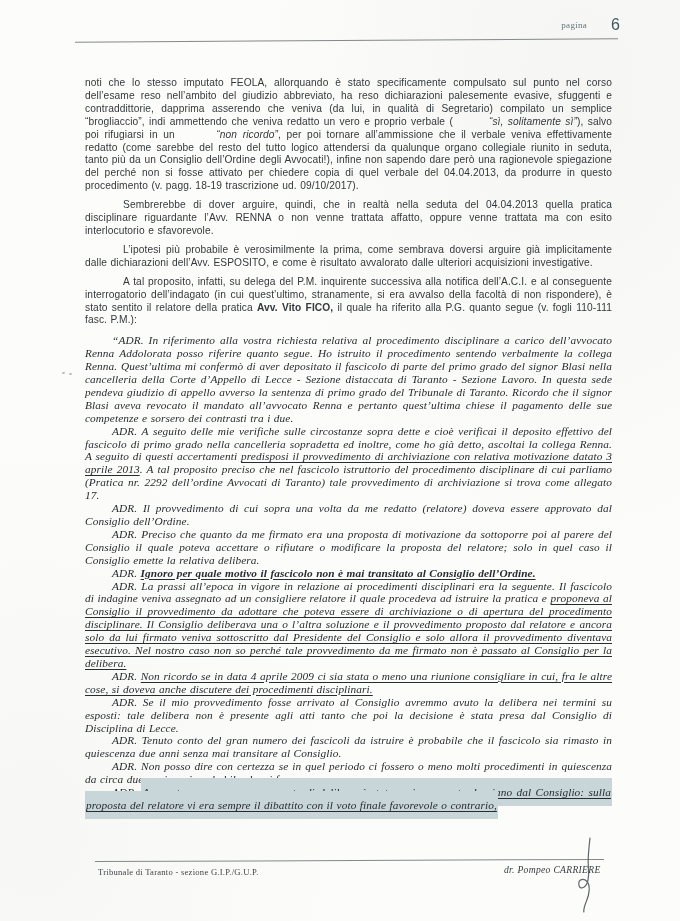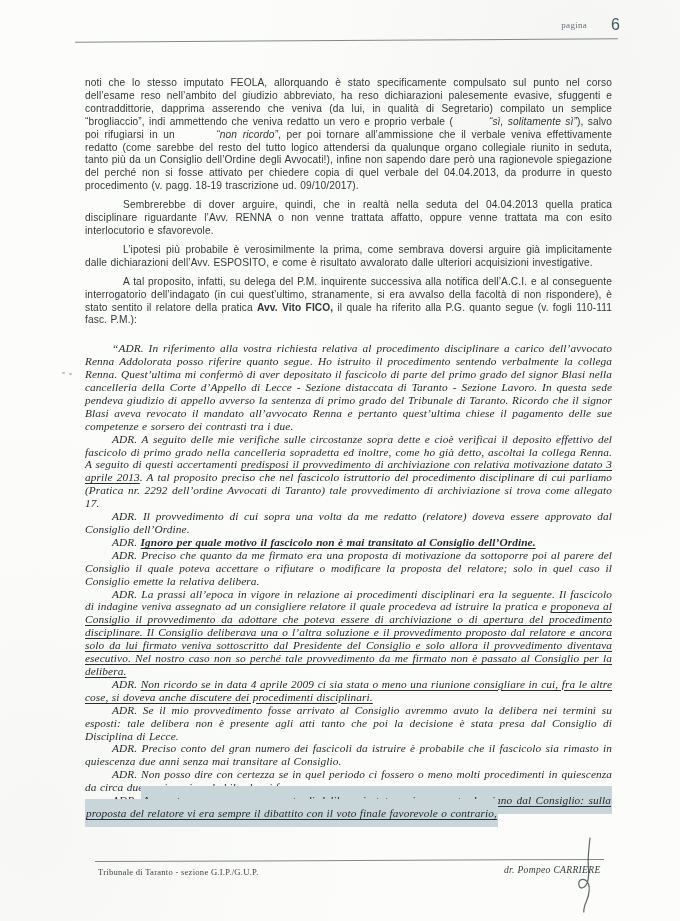--- a/index.html
+++ b/index.html
@@ -56,21 +56,21 @@
   p.para{
     text-align:justify;
     letter-spacing:0.1px;
   }
   p.body{
     font-family:"Liberation Sans", sans-serif;
     font-size:10.2px;line-height:12.9px;
     margin-bottom:6px;
     word-spacing:0.6px;
   }
-  p.body.tight{margin-bottom:15px;}
+  p.body.tight{margin-bottom:7px;}
   p.quote{
     font-family:"Liberation Serif", serif;
     font-style:italic;
     font-size:11.3px;line-height:12.9px;
     color:var(--quote-ink);
     word-spacing:0.5px;
   }
   p.body.indent{text-indent:38px;}
   p.quote.indent{text-indent:27px;}
   .it{font-style:italic;margin-left:36px;}
@@ -119,26 +119,26 @@
   <div class="header-rule"></div>
 
   <div class="content">
       <p class="para body"><span>noti che lo stesso imputato FEOLA, allorquando è stato specificamente compulsato sul punto nel corso dell’esame reso nell’ambito del giudizio abbreviato, ha reso dichiarazioni palesemente evasive, sfuggenti e contraddittorie, dapprima asserendo che veniva (da lui, in qualità di Segretario) compilato un semplice “brogliaccio”, indi ammettendo che veniva redatto un vero e proprio verbale (</span><span class="it">“sì, solitamente sì”</span><span>), salvo poi rifugiarsi in un </span><span class="it">“non ricordo”</span><span>, per poi tornare all’ammissione che il verbale veniva effettivamente redatto (come sarebbe del resto del tutto logico attendersi da qualunque organo collegiale riunito in seduta, tanto più da un Consiglio dell’Ordine degli Avvocati!), infine non sapendo dare però una ragionevole spiegazione del perché non si fosse attivato per chiedere copia di quel verbale del 04.04.2013, da produrre in questo procedimento (v. pagg. 18-19 trascrizione ud. 09/10/2017).</span></p>
       <p class="para body indent"><span>Sembrerebbe di dover arguire, quindi, che in realtà nella seduta del 04.04.2013 quella pratica disciplinare riguardante l’Avv. RENNA  o non venne trattata affatto, oppure venne trattata ma con esito interlocutorio e sfavorevole.</span></p>
       <p class="para body indent"><span>L’ipotesi più probabile è verosimilmente la prima, come sembrava doversi arguire già implicitamente dalle dichiarazioni dell’Avv. ESPOSITO, e come è risultato avvalorato dalle ulteriori acquisizioni investigative.</span></p>
       <p class="para body indent tight"><span>A tal proposito, infatti, su delega del P.M. inquirente successiva alla notifica dell’A.C.I. e al conseguente interrogatorio dell’indagato (in cui quest’ultimo, stranamente, si era avvalso della facoltà di non rispondere), è stato sentito il relatore della pratica </span><span class="bd">Avv. Vito FICO,</span><span> il quale ha riferito alla P.G. quanto segue (v. fogli 110-111 fasc. P.M.):</span></p>
       <p class="para quote indent"><span>“ADR. In riferimento alla vostra richiesta relativa al procedimento disciplinare a carico dell’avvocato Renna Addolorata posso riferire quanto segue. Ho istruito il procedimento sentendo verbalmente la collega Renna. Quest’ultima mi confermò di aver depositato il fascicolo di parte del primo grado del signor Blasi nella cancelleria della Corte d’Appello di Lecce - Sezione distaccata di Taranto - Sezione Lavoro. In questa sede pendeva giudizio di appello avverso la sentenza di primo grado del Tribunale di Taranto. Ricordo che il signor Blasi aveva revocato il mandato all’avvocato Renna e pertanto quest’ultima chiese il pagamento delle sue competenze e sorsero dei contrasti tra i due.</span></p>
       <p class="para quote indent"><span>ADR. A seguito delle mie verifiche sulle circostanze sopra dette e cioè verificai il deposito effettivo del fascicolo di primo grado nella cancelleria sopradetta ed inoltre, come ho già detto, ascoltai la collega Renna. A seguito di questi accertamenti </span><span class="ul">predisposi il provvedimento di archiviazione con relativa motivazione datato 3 aprile 2013</span><span>. A tal proposito preciso che nel fascicolo istruttorio del procedimento disciplinare di cui parliamo (Pratica nr. 2292 dell’ordine Avvocati di Taranto) tale provvedimento di archiviazione si trova come allegato 17.</span></p>
       <p class="para quote indent"><span>ADR. Il provvedimento di cui sopra una volta da me redatto (relatore) doveva essere approvato dal Consiglio dell’Ordine.</span></p>
+      <p class="para quote indent"><span>ADR. Preciso che quanto da me firmato era una proposta di motivazione da sottoporre poi al parere del Consiglio il quale poteva accettare o rifiutare o modificare la proposta del relatore; solo in quel caso il Consiglio emette la relativa delibera.</span></p>
       <p class="para quote indent"><span>ADR. </span><span class="bd ul">Ignoro per quale motivo il fascicolo non è mai transitato al Consiglio dell’Ordine.</span></p>
-      <p class="para quote indent"><span>ADR. Preciso che quanto da me firmato era una proposta di motivazione da sottoporre poi al parere del Consiglio il quale poteva accettare o rifiutare o modificare la proposta del relatore; solo in quel caso il Consiglio emette la relativa delibera.</span></p>
       <p class="para quote indent"><span>ADR. La prassi all’epoca in vigore in relazione ai procedimenti disciplinari era la seguente. Il fascicolo di indagine veniva assegnato ad un consigliere relatore il quale procedeva ad istruire la pratica e </span><span class="ul">proponeva al Consiglio il provvedimento da adottare che poteva essere di archiviazione o di apertura del procedimento disciplinare. Il Consiglio deliberava una o l’altra soluzione e il provvedimento proposto dal relatore e ancora solo da lui firmato veniva sottoscritto dal Presidente del Consiglio e solo allora il provvedimento diventava esecutivo. Nel nostro caso non so perché tale provvedimento da me firmato non è passato al Consiglio per la delibera.</span></p>
       <p class="para quote indent"><span>ADR. </span><span class="ul">Non ricordo se in data 4 aprile 2009 ci sia stata o meno una riunione consigliare in cui, fra le altre cose, si doveva anche discutere dei procedimenti disciplinari.</span></p>
       <p class="para quote indent"><span>ADR. Se il mio provvedimento fosse arrivato al Consiglio avremmo avuto la delibera nei termini su esposti: tale delibera non è presente agli atti tanto che poi la decisione è stata presa dal Consiglio di Disciplina di Lecce.</span></p>
-      <p class="para quote indent"><span>ADR. Preciso conto del gran numero dei fascicoli da istruire è probabile che il fascicolo sia rimasto in quiescenza due anni senza mai transitare al Consiglio.</span></p>
+      <p class="para quote indent"><span>ADR. Tenuto conto del gran numero dei fascicoli da istruire è probabile che il fascicolo sia rimasto in quiescenza due anni senza mai transitare al Consiglio.</span></p>
       <p class="para quote indent"><span>ADR. Non posso dire con certezza se in quel periodo ci fossero o meno molti procedimenti in quiescenza da circa due anni ma è probabile che ci fossero.</span></p>
       <p class="para quote indent"><span>ADR. </span><span class="ul hl">A quanto ne so nessuna proposta di delibera è stata mai approvata de piano dal Consiglio: sulla proposta del relatore vi era sempre il dibattito con il voto finale favorevole o contrario,</span></p>
     </div>
 
   <span class="scan-dot dot-a"></span>
   <span class="scan-dot dot-b"></span>
 
   <div class="footer-rule"></div>
   <div class="footer-left">Tribunale di Taranto - sezione G.I.P./G.U.P.</div>
   <div class="footer-right">dr. Pompeo CARRIERE</div>

